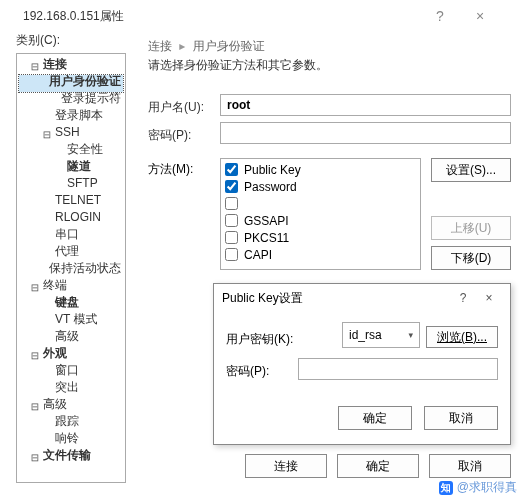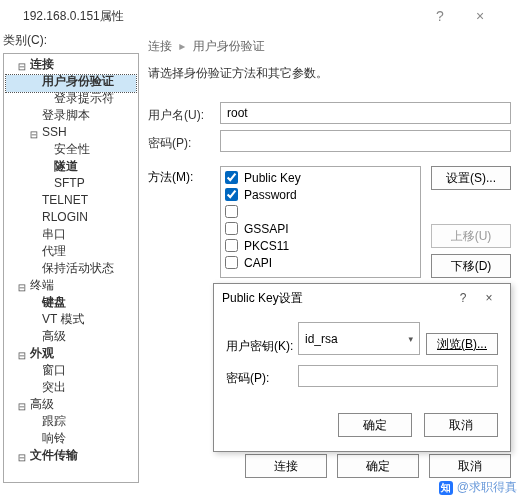--- a/index.html
+++ b/index.html
@@ -1,55 +1,55 @@
 <!DOCTYPE html>
 <html><head>
 <meta charset="utf-8">
 <style>
 * { box-sizing: border-box; margin: 0; padding: 0; font-family: "Microsoft YaHei", "Segoe UI", sans-serif; font-size: 12px; }
 body { background: #fff; width: 523px; height: 500px; overflow: hidden; position: relative; }
 .titlebar { height: 32px; display: flex; align-items: center; padding: 0 23px; color: #333; }
 .titlebar .title { flex: 1; }
 .titlebar .ctl { width: 40px; text-align: center; color: #888; font-size: 14px; }
 .body-row { display: flex; height: calc(500px - 32px); }
-.left-col { width: 142px; padding: 0 3px; }
+.left-col { width: 142px; padding: 0 16px; }
 .left-col .lbl { margin-bottom: 4px; color: #333; }
 .tree-box { border: 1px solid #aaa; height: 430px; overflow: auto; padding: 4px 2px; background: #fff; }
 .tree-node { display: flex; align-items: center; white-space: nowrap; height: 17px; line-height: 17px; cursor: default; }
 .tree-node .tw { width: 12px; text-align: center; color: #555; font-size: 10px; }
 .tree-node .lbl { padding: 0 2px; }
 .bold { font-weight: 700; }
 .sel { background: #cde6f7; outline: 1px dotted #555; }
 .ind1 { padding-left: 10px; } .ind2 { padding-left: 22px; } .ind3 { padding-left: 34px; }
 .right-col { flex: 1; padding: 6px 12px 6px 6px; position: relative; }
-.breadcrumb { color: #666; margin-bottom: 10px; }
+.breadcrumb { color: #666; margin-bottom: 2px; }
 .breadcrumb .sep { color: #999; margin: 0 4px; }
 .desc { color: #333; margin-bottom: 20px; }
 .note { color: #333; margin-bottom: 18px; line-height: 1.6; }
 .form-row { display: flex; align-items: flex-end; margin-bottom: 6px; }
 .form-row .flabel { width: 72px; color: #333; }
-.form-row input[type=text], .form-row input[type=password] { flex: 1; border: 1px solid #aaa; height: 22px; padding: 0 6px; background: #fff; }
+.form-row input[type=text], .form-row input[type=password] { flex: 1; border: 1px solid #aaa; height: 22px; padding: 0 6px; background: #fff; font-weight: bold; }
 .methods-row { display: flex; margin-top: 14px; }
 .methods-row .flabel { width: 72px; padding-top: 3px; }
 .methods-list { flex: 1; border: 1px solid #aaa; height: 112px; background: #fff; padding: 2px 4px; }
 .methods-list .opt { display: flex; align-items: center; height: 17px; }
 .methods-list .opt input { margin-right: 6px; accent-color: #0067c0; }
 .methods-side { width: 80px; margin-left: 10px; display: flex; flex-direction: column; gap: 6px; }
 .btn { border: 1px solid #888; background: #fdfdfd; height: 24px; padding: 0 10px; cursor: default; display: flex; align-items: center; justify-content: center; }
 .btn.disabled { color: #999; border-color: #bbb; }
 .footer-btns { position: absolute; right: 12px; bottom: 22px; display: flex; gap: 10px; }
 .footer-btns .btn { width: 82px; }
 .modal { position: absolute; left: 213px; top: 283px; width: 298px; background: #fff; border: 1px solid #888; box-shadow: 2px 2px 6px rgba(0,0,0,.2); }
 .modal .m-title { height: 28px; display: flex; align-items: center; padding: 0 8px; }
 .modal .m-title .t { flex: 1; }
 .modal .m-title .c { width: 26px; text-align: center; color: #555; }
 .modal .m-body { padding: 10px 12px 6px; }
 .modal .m-row { display: flex; align-items: flex-end; margin-bottom: 10px; }
 .modal .m-row .ml { width: 72px; }
-.modal .combo { flex: 1; border: 1px solid #aaa; height: 33px; display: flex; align-items: center; padding: 0 6px; justify-content: space-between; background: #fff; }
+.modal .combo { flex: 1; border: 1px solid #aaa; height: 26px; display: flex; align-items: center; padding: 0 6px; justify-content: space-between; background: #fff; margin-left: 44px; }
 .modal .combo .arr { font-size: 9px; color: #555; }
 .modal .browse { margin-left: 6px; height: 22px; }
 .modal .m-row input[type=password] { flex: 1; border: 1px solid #aaa; height: 22px; padding: 0 6px; }
 .modal .m-foot { display: flex; justify-content: flex-end; gap: 12px; padding: 10px 12px 14px; }
 .modal .m-foot .btn { width: 74px; }
 .watermark { position: absolute; right: 6px; bottom: 4px; color: #5a8fd6; font-size: 11px; opacity: .9; display:flex; align-items:center; gap:4px;}
 .watermark .z { background:#0a66ff; color:#fff; width:14px; height:14px; border-radius:3px; display:flex; align-items:center; justify-content:center; font-size:10px; font-weight:700;}
 </style>
 </head>
 <body>

